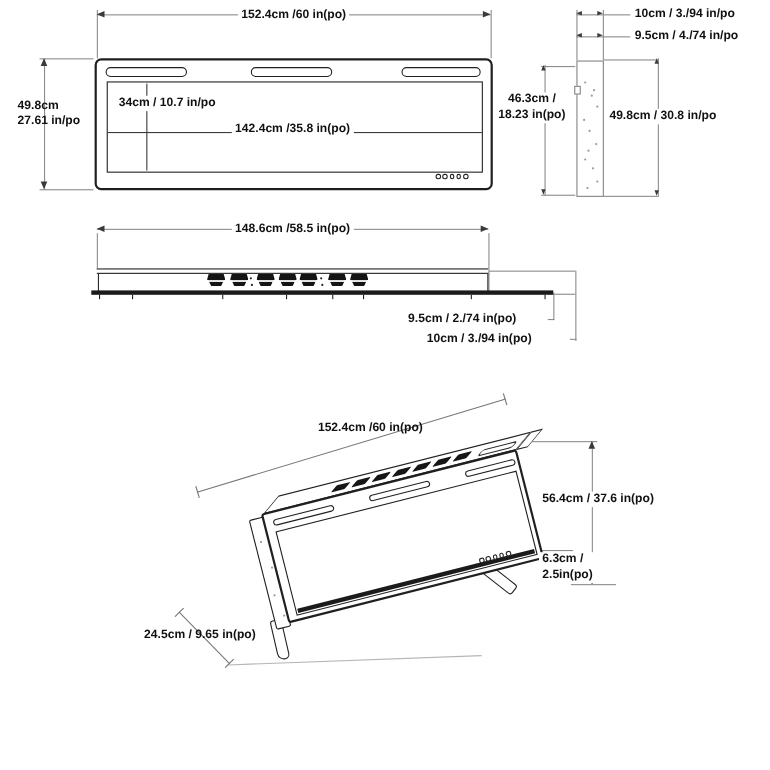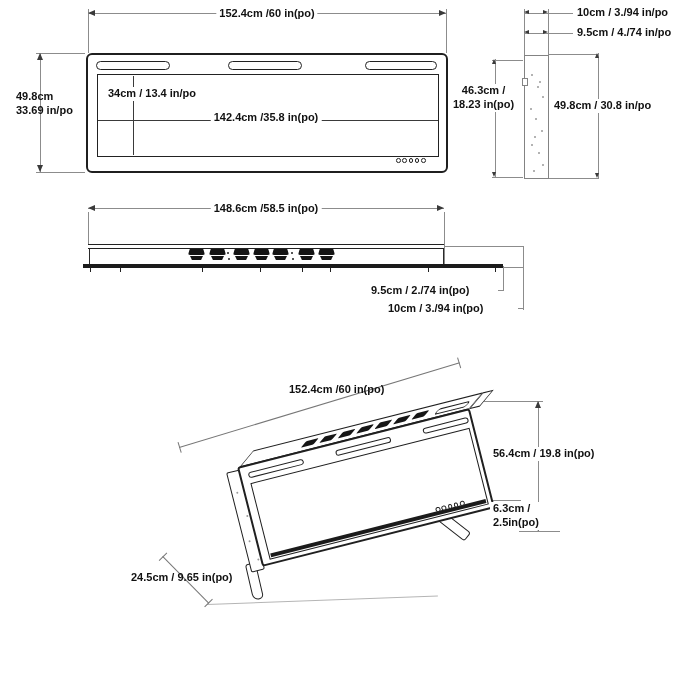--- a/index.html
+++ b/index.html
@@ -81,39 +81,39 @@
   <div class="ar right" style="left:439px;top:9.6px"></div>
   <div class="lbl center" style="left:267px;top:6.5px">152.4cm /60 in(po)</div>
 
   <div class="hl" style="left:36px;top:53px;width:49px"></div>
   <div class="hl" style="left:36px;top:171.5px;width:49px"></div>
   <div class="vl" style="left:40px;top:53px;height:119px"></div>
   <div class="ar up" style="left:36.8px;top:53px"></div>
   <div class="ar down" style="left:36.8px;top:165px"></div>
   <div class="lbl nobg" style="left:13px;top:90px">
     <span style="display:block">49.8cm</span>
-    <span style="display:block">33.69 in/po</span>
+    <span style="display:block">27.61 in/po</span>
   </div>
 
   <div class="frect">
     <div class="fslot" style="left:8px;width:74px"></div>
     <div class="fslot" style="left:140px;width:74px"></div>
     <div class="fslot" style="left:277px;width:72px"></div>
     <div class="fglass"></div>
     <div class="innl" style="left:45px;top:21px;width:1.2px;height:79px"></div>
     <div class="innl" style="left:10px;top:64.5px;width:340px;height:1.2px"></div>
     <div class="btns" style="left:308px;top:103px">
         <div class="btn-dot"></div>
         <div class="btn-dot"></div>
         <div class="btn-dot"></div>
         <div class="btn-dot"></div>
         <div class="btn-dot"></div>
       </div>
   </div>
-  <div class="lbl" style="left:105px;top:87px">34cm / 13.4 in/po</div>
+  <div class="lbl" style="left:105px;top:87px">34cm / 10.7 in/po</div>
   <div class="lbl center" style="left:266px;top:111px">142.4cm /35.8 in(po)</div>
 </div>
 
 <div class="view">
   <div class="vl" style="left:523.7px;top:9px;height:46px"></div>
   <div class="vl" style="left:547.7px;top:9px;height:46px"></div>
 
   <div class="hl" style="left:524px;top:12.5px;width:49px"></div>
   <div class="ar s left" style="left:524px;top:10px"></div>
   <div class="ar s right" style="left:542.5px;top:10px"></div>
@@ -210,21 +210,21 @@
   </div>
   <div class="lbl nobg" style="left:286px;top:383px">152.4cm /60 in(po)</div>
 
   <div class="hl" style="left:481px;top:401px;width:62px"></div>
   <div class="hl" style="left:490px;top:500px;width:31px"></div>
   <div class="hl" style="left:519px;top:531px;width:41px"></div>
   <div class="vl" style="left:538px;top:401px;height:130px"></div>
   <div class="ar up" style="left:534.8px;top:401px"></div>
   <div class="ar down" style="left:534.8px;top:524px"></div>
   <div class="ar s up" style="left:535.4px;top:501.5px"></div>
-  <div class="lbl" style="left:490px;top:447px">56.4cm / 19.8 in(po)</div>
+  <div class="lbl" style="left:490px;top:447px">56.4cm / 37.6 in(po)</div>
   <div class="lbl" style="left:490px;top:502px">
     <span style="display:block">6.3cm /</span>
     <span style="display:block">2.5in(po)</span>
   </div>
 
   <div class="floor" style="left:207px;top:604px;width:231px;transform:rotate(-2.1deg)"></div>
   <div class="sline" style="left:163px;top:556px;width:66px;transform:rotate(45.5deg)">
     <div class="t1"></div>
     <div class="t2"></div>
   </div>

